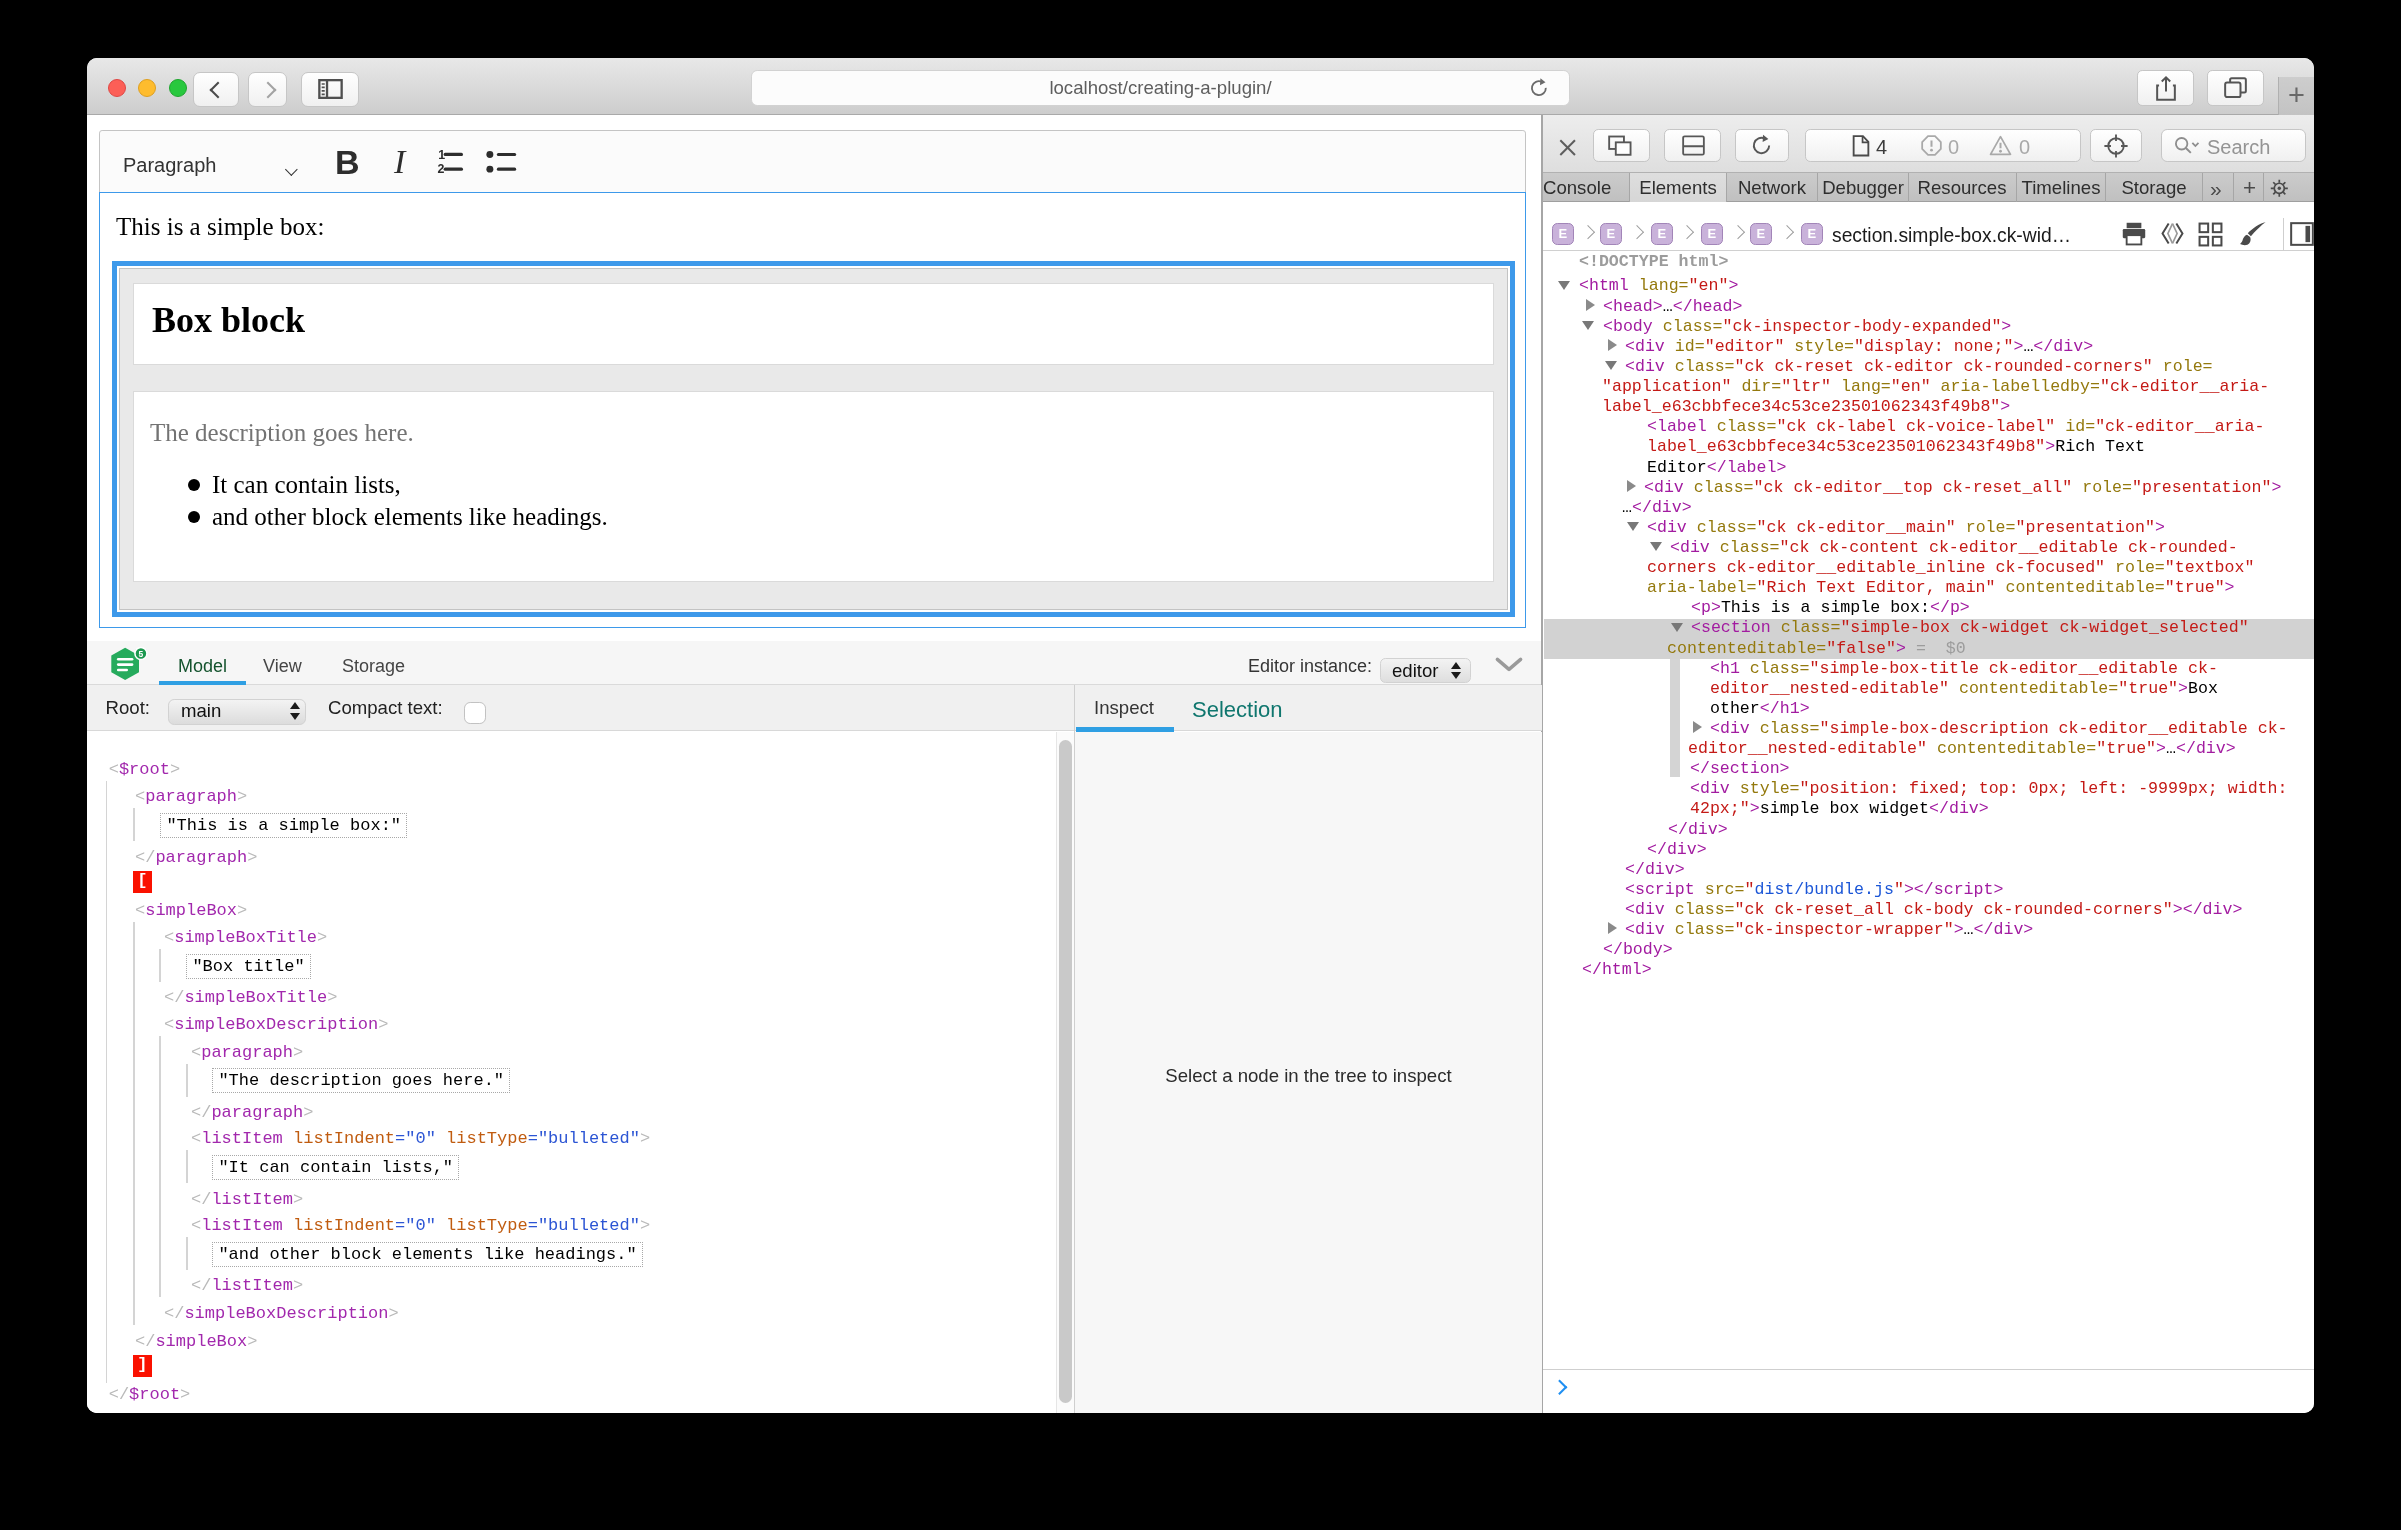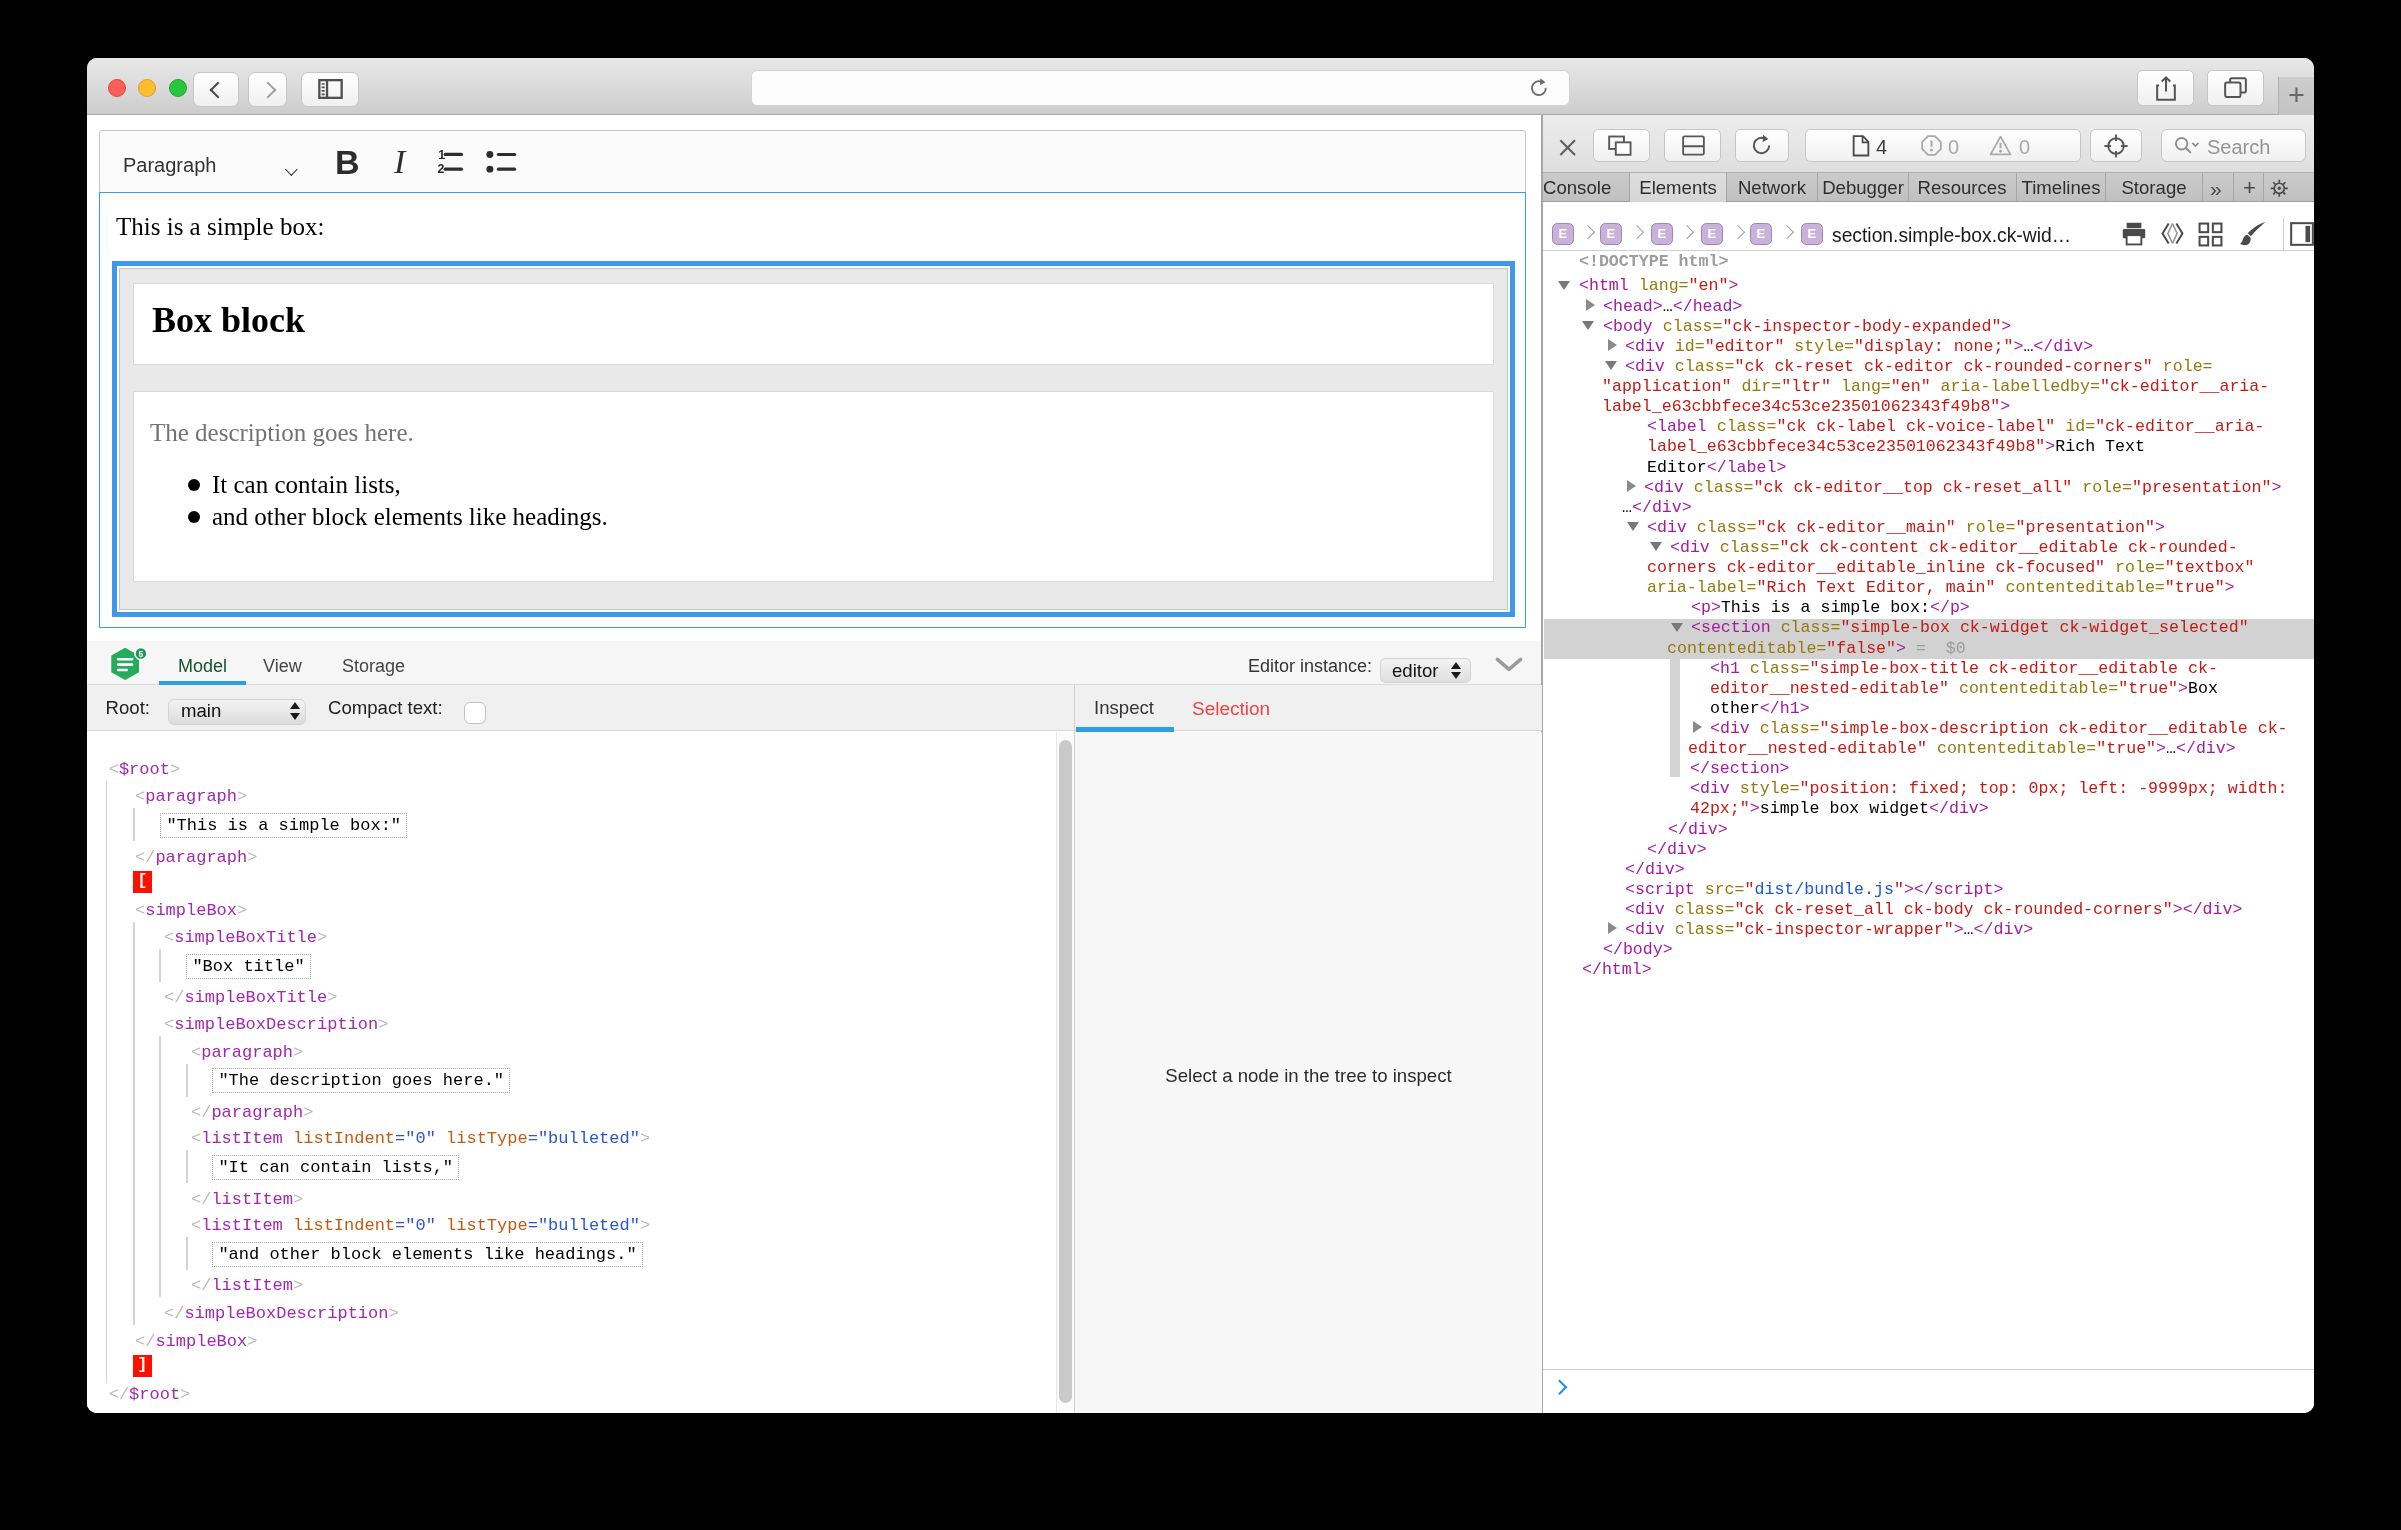--- a/index.html
+++ b/index.html
@@ -40,20 +40,21 @@
 <div class="btn" style="left:214px;top:14px;width:58px;height:35px;border-radius:7px;"></div>
 <svg style="left:231px;top:21px;" width="25" height="20" viewBox="0 0 32 26">
 <rect x="1.5" y="1.5" width="29" height="23" fill="none" stroke="#4f4f4f" stroke-width="3"></rect>
 <line x1="11.5" y1="1.5" x2="11.5" y2="24.5" stroke="#4f4f4f" stroke-width="3"></line>
 <line x1="4.5" y1="6.5" x2="8.5" y2="6.5" stroke="#4f4f4f" stroke-width="2.2"></line>
 <line x1="4.5" y1="11" x2="8.5" y2="11" stroke="#4f4f4f" stroke-width="2.2"></line>
 <line x1="4.5" y1="15.5" x2="8.5" y2="15.5" stroke="#4f4f4f" stroke-width="2.2"></line>
 <line x1="4.5" y1="20" x2="8.5" y2="20" stroke="#4f4f4f" stroke-width="2.2"></line>
     </svg>
 <div class="abs" style="left:664px;top:11.6px;width:819px;height:36px;background:#fcfcfc;border:0.8px solid #d2d2d2;border-radius:6.2px;box-sizing:border-box;"></div>
+<div class="abs" style="left:664px;top:11.6px;width:819px;height:36px;line-height:36px;text-align:center;font-size:18.6px;color:#5e5e5e;">localhost/creating-a-plugin/</div>
 <svg style="left:1441px;top:18.6px;" width="21.7" height="21.7" viewBox="0 0 28 28">
 <path d="M 23 14 A 9 9 0 1 1 17.8 6.2" fill="none" stroke="#6b6b6b" stroke-width="2.4"></path>
 <path d="M 16 1.6 L 22.6 6.7 L 15.5 10.5 Z" fill="#6b6b6b"></path>
     </svg>
 <div class="btn" style="left:2050px;top:12.4px;width:57px;height:36px;"></div>
 <svg style="left:2069px;top:18px;" width="20" height="25" viewBox="0 0 26 32">
 <path d="M 4 12 L 1.5 12 L 1.5 30.5 L 24.5 30.5 L 24.5 12 L 22 12" fill="none" stroke="#555" stroke-width="2.6"></path>
 <line x1="13" y1="2.5" x2="13" y2="20" stroke="#555" stroke-width="2.6"></line>
 <path d="M 7.5 7 L 13 1.5 L 18.5 7" fill="none" stroke="#555" stroke-width="2.6"></path>
     </svg>
@@ -121,21 +122,21 @@
 <div class="tl" style="left:18.6px;top:641px;font-size:18.6px;color:#222;">Root:</div>
 <div class="abs" style="left:81px;top:641px;width:138px;height:25.5px;background:linear-gradient(#f3f3f3,#dcdcdc);border:0.8px solid #d2d2d2;border-radius:6.2px;box-sizing:border-box;"></div>
 <div class="tl" style="left:94px;top:644px;font-size:18.6px;color:#111;">main</div>
 <div class="abs" style="left:203px;top:644px;width:0;height:0;border-left:5px solid transparent;border-right:5px solid transparent;border-bottom:7px solid #1a1a1a;"></div>
 <div class="abs" style="left:203px;top:655px;width:0;height:0;border-left:5px solid transparent;border-right:5px solid transparent;border-top:7px solid #1a1a1a;"></div>
 <div class="tl" style="left:241px;top:641px;font-size:18.6px;color:#222;">Compact text:</div>
 <div class="abs" style="left:377px;top:644px;width:21.7px;height:21.7px;background:#fff;border:1.5px solid #c2c2c2;border-radius:6.2px;box-sizing:border-box;"></div>
 <div class="abs" style="left:988px;top:627px;width:467px;height:46px;background:#f0f0f0;border-bottom:0.8px solid #d8d8d8;box-sizing:border-box;"></div>
 <div class="abs" style="left:987px;top:627px;width:0.8px;height:728px;background:#cfcfcf;"></div>
 <div class="tl" style="left:1007px;top:641px;font-size:18.6px;color:#353535;">Inspect</div>
-<div class="tl" style="left:1105px;top:641px;font-size:19px;color:#ef4444;">Selection</div>
+<div class="tl" style="left:1105px;top:641px;font-size:22px;color:#0f766e;">Selection</div>
 <div class="abs" style="left:989px;top:669px;width:98px;height:4.6px;background:#2f9fe3;"></div>
 <div class="abs" style="left:988px;top:674px;width:467px;height:682px;background:#f7f7f7;"></div>
 <div class="abs" style="left:988px;top:1007px;width:467px;text-align:center;font-size:18.6px;color:#2b2b2b;">Select a node in the tree to inspect</div>
 <div class="abs" style="left:969px;top:674px;width:18px;height:682px;background:#fbfbfb;border-left:0.8px solid #e6e6e6;box-sizing:border-box;"></div>
 <div class="abs" style="left:972px;top:682px;width:13px;height:663px;background:#c9c9c9;border-radius:7px;"></div>
 <div class="guide" style="left:18.6px;top:723px;height:602px;"></div>
 <div class="guide" style="left:46px;top:750px;height:32.5px;"></div>
 <div class="guide" style="left:46px;top:864px;height:403px;"></div>
 <div class="guide" style="left:72px;top:891px;height:33px;"></div>
 <div class="guide" style="left:72px;top:978px;height:261px;"></div>

